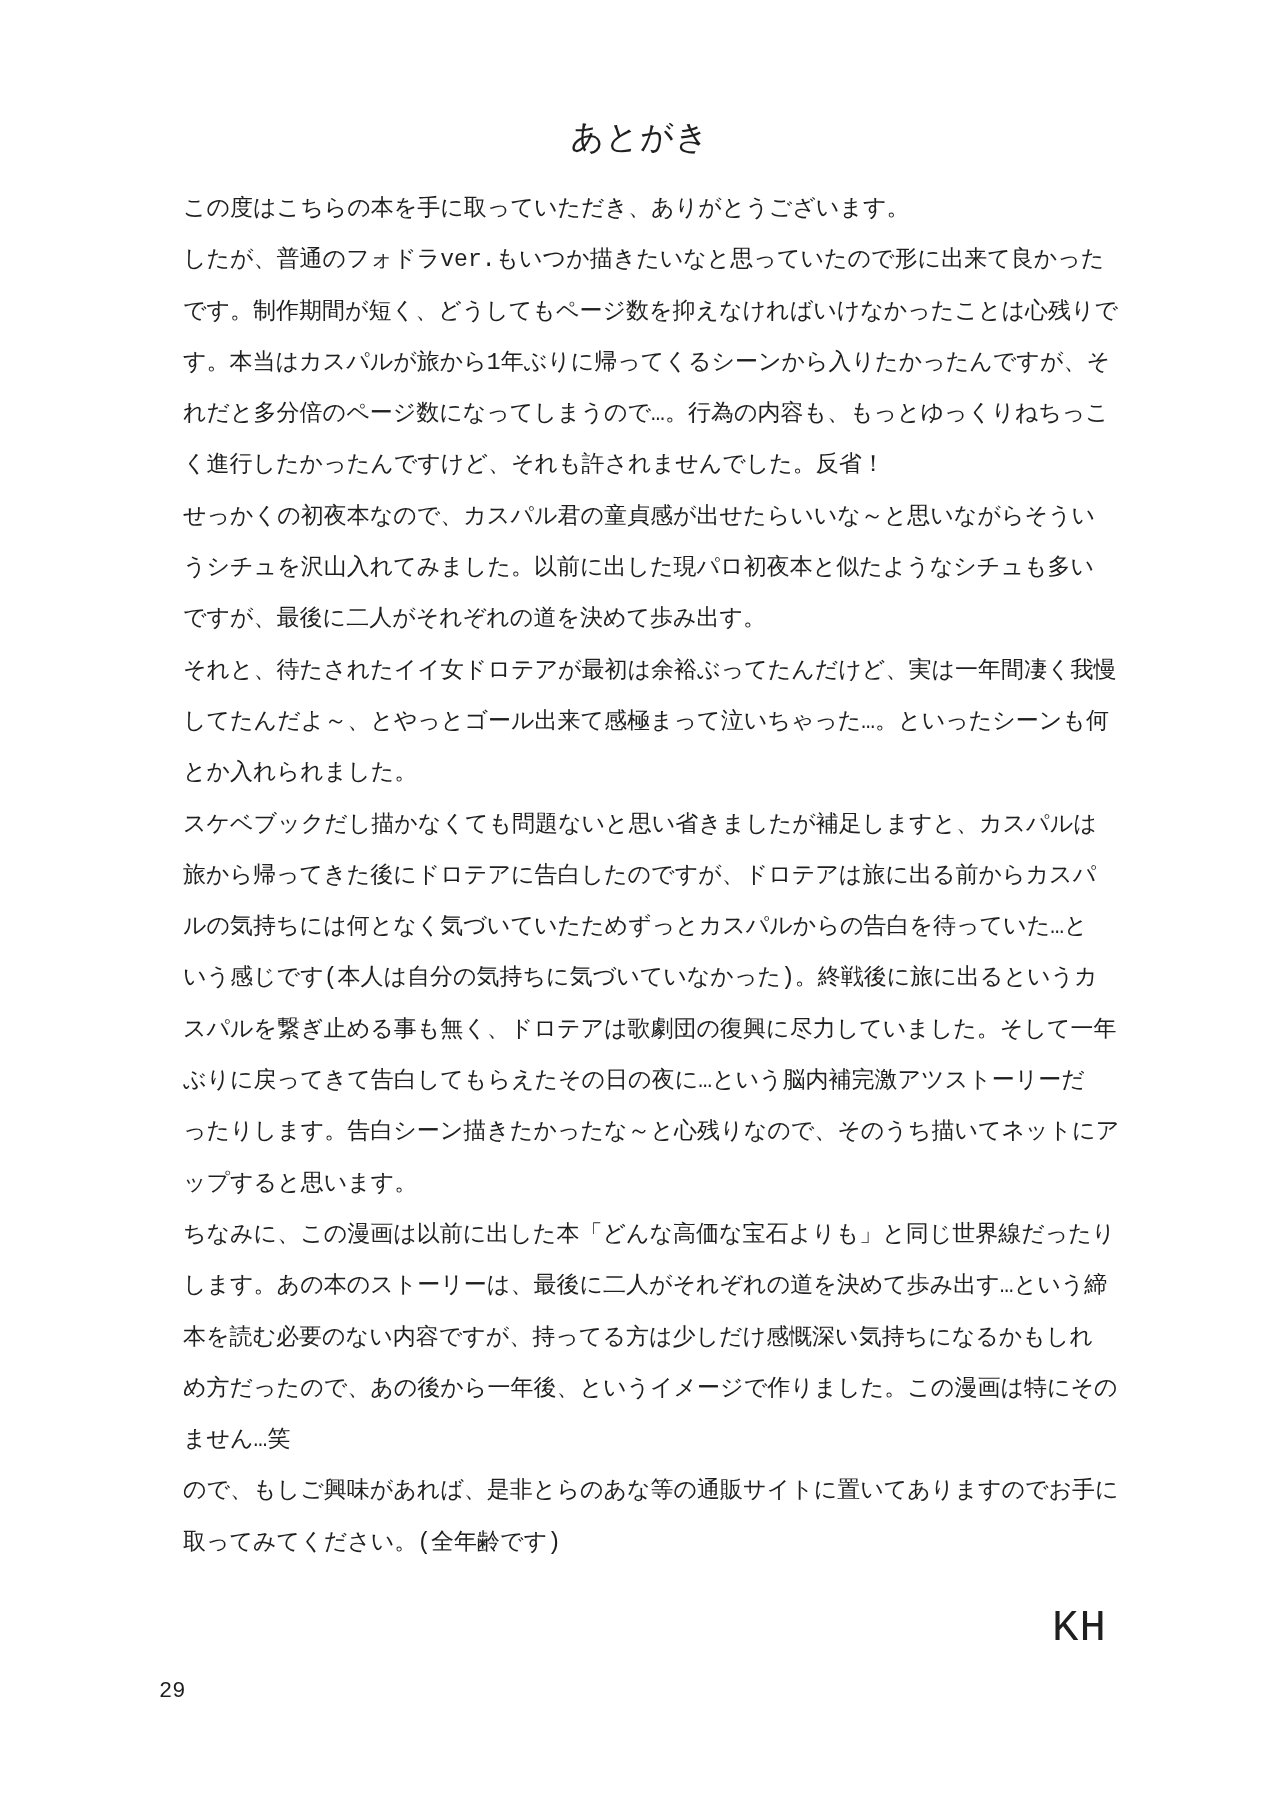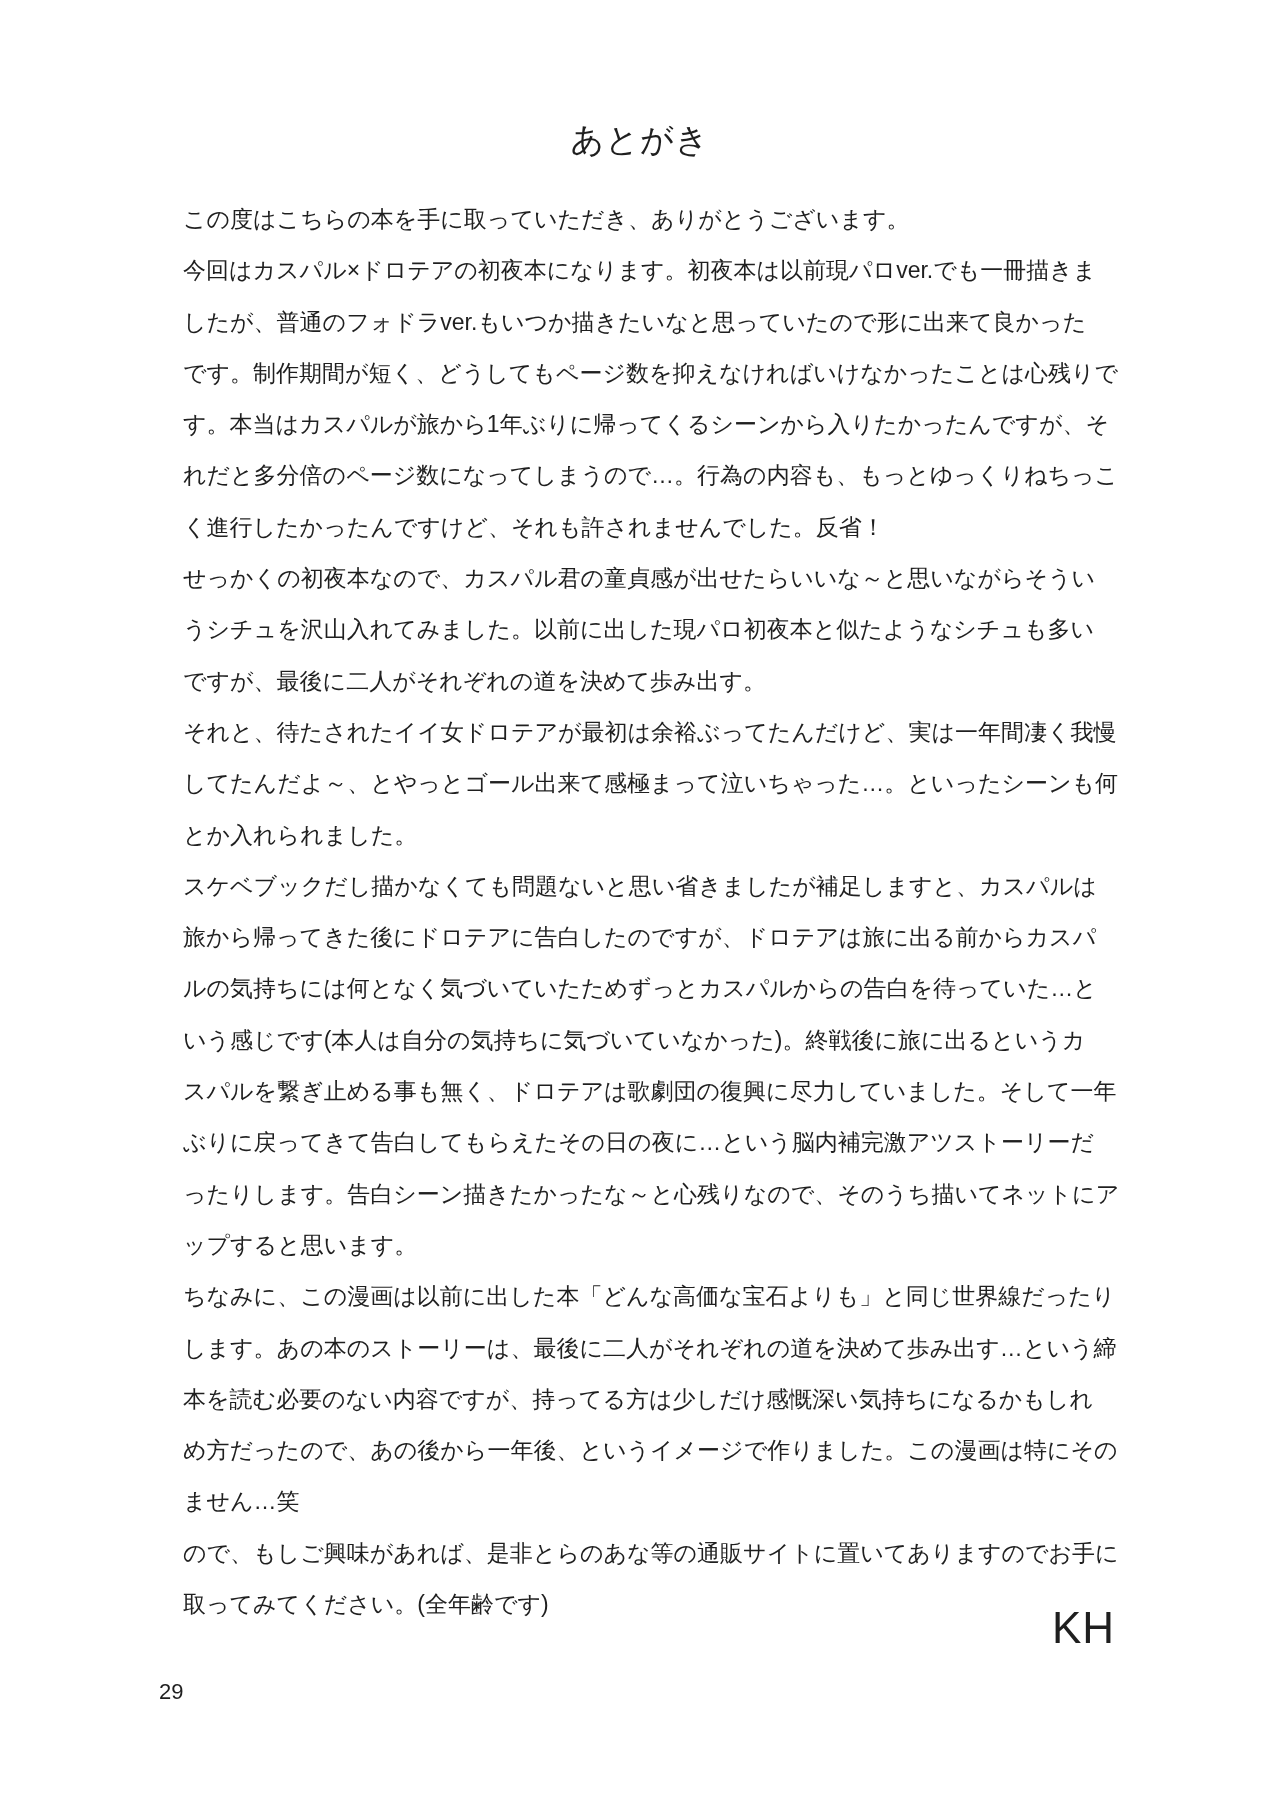--- a/index.html
+++ b/index.html
@@ -6,38 +6,38 @@
     margin: 0;
     padding: 0;
     background: #ffffff;
   }
   .page {
     position: relative;
     width: 1280px;
     height: 1795px;
     background: #ffffff;
     overflow: hidden;
-    font-family: Liberation Sans, sans-serif;
+    font-family: Liberation Mono, monospace;
     color: #1f1f1f;
   }
   .title {
     position: absolute;
     top: 119px;
     left: 0;
     width: 100%;
     margin: 0;
     text-align: center;
     font-size: 33px;
     font-weight: normal;
     line-height: 1.25;
     letter-spacing: 1px;
   }
   .body-text {
     position: absolute;
-    top: 194px;
+    top: 184px;
     left: 183px;
     width: 960px;
   }
   .line {
     height: 51.3px;
     line-height: 51.3px;
     font-size: 23px;
     white-space: nowrap;
     letter-spacing: 0;
   }
@@ -56,21 +56,20 @@
   }
 </style>
 </head>
 <body>
 
 <div class="page">
   <h1 class="title">あとがき</h1>
 
   <div class="body-text">
       <div class="line">この度はこちらの本を手に取っていただき、ありがとうございます。</div>
-      <div class="line">今回はカスパル×ドロテアの初夜本になります。初夜本は以前現パロver.でも一冊描きま</div>
       <div class="line">したが、普通のフォドラver.もいつか描きたいなと思っていたので形に出来て良かった</div>
       <div class="line">です。制作期間が短く、どうしてもページ数を抑えなければいけなかったことは心残りで</div>
       <div class="line">す。本当はカスパルが旅から1年ぶりに帰ってくるシーンから入りたかったんですが、そ</div>
       <div class="line">れだと多分倍のページ数になってしまうので…。行為の内容も、もっとゆっくりねちっこ</div>
       <div class="line">く進行したかったんですけど、それも許されませんでした。反省！</div>
       <div class="line">せっかくの初夜本なので、カスパル君の童貞感が出せたらいいな～と思いながらそうい</div>
       <div class="line">うシチュを沢山入れてみました。以前に出した現パロ初夜本と似たようなシチュも多い</div>
       <div class="line">ですが、最後に二人がそれぞれの道を決めて歩み出す。</div>
       <div class="line">それと、待たされたイイ女ドロテアが最初は余裕ぶってたんだけど、実は一年間凄く我慢</div>
       <div class="line">してたんだよ～、とやっとゴール出来て感極まって泣いちゃった…。といったシーンも何</div>

